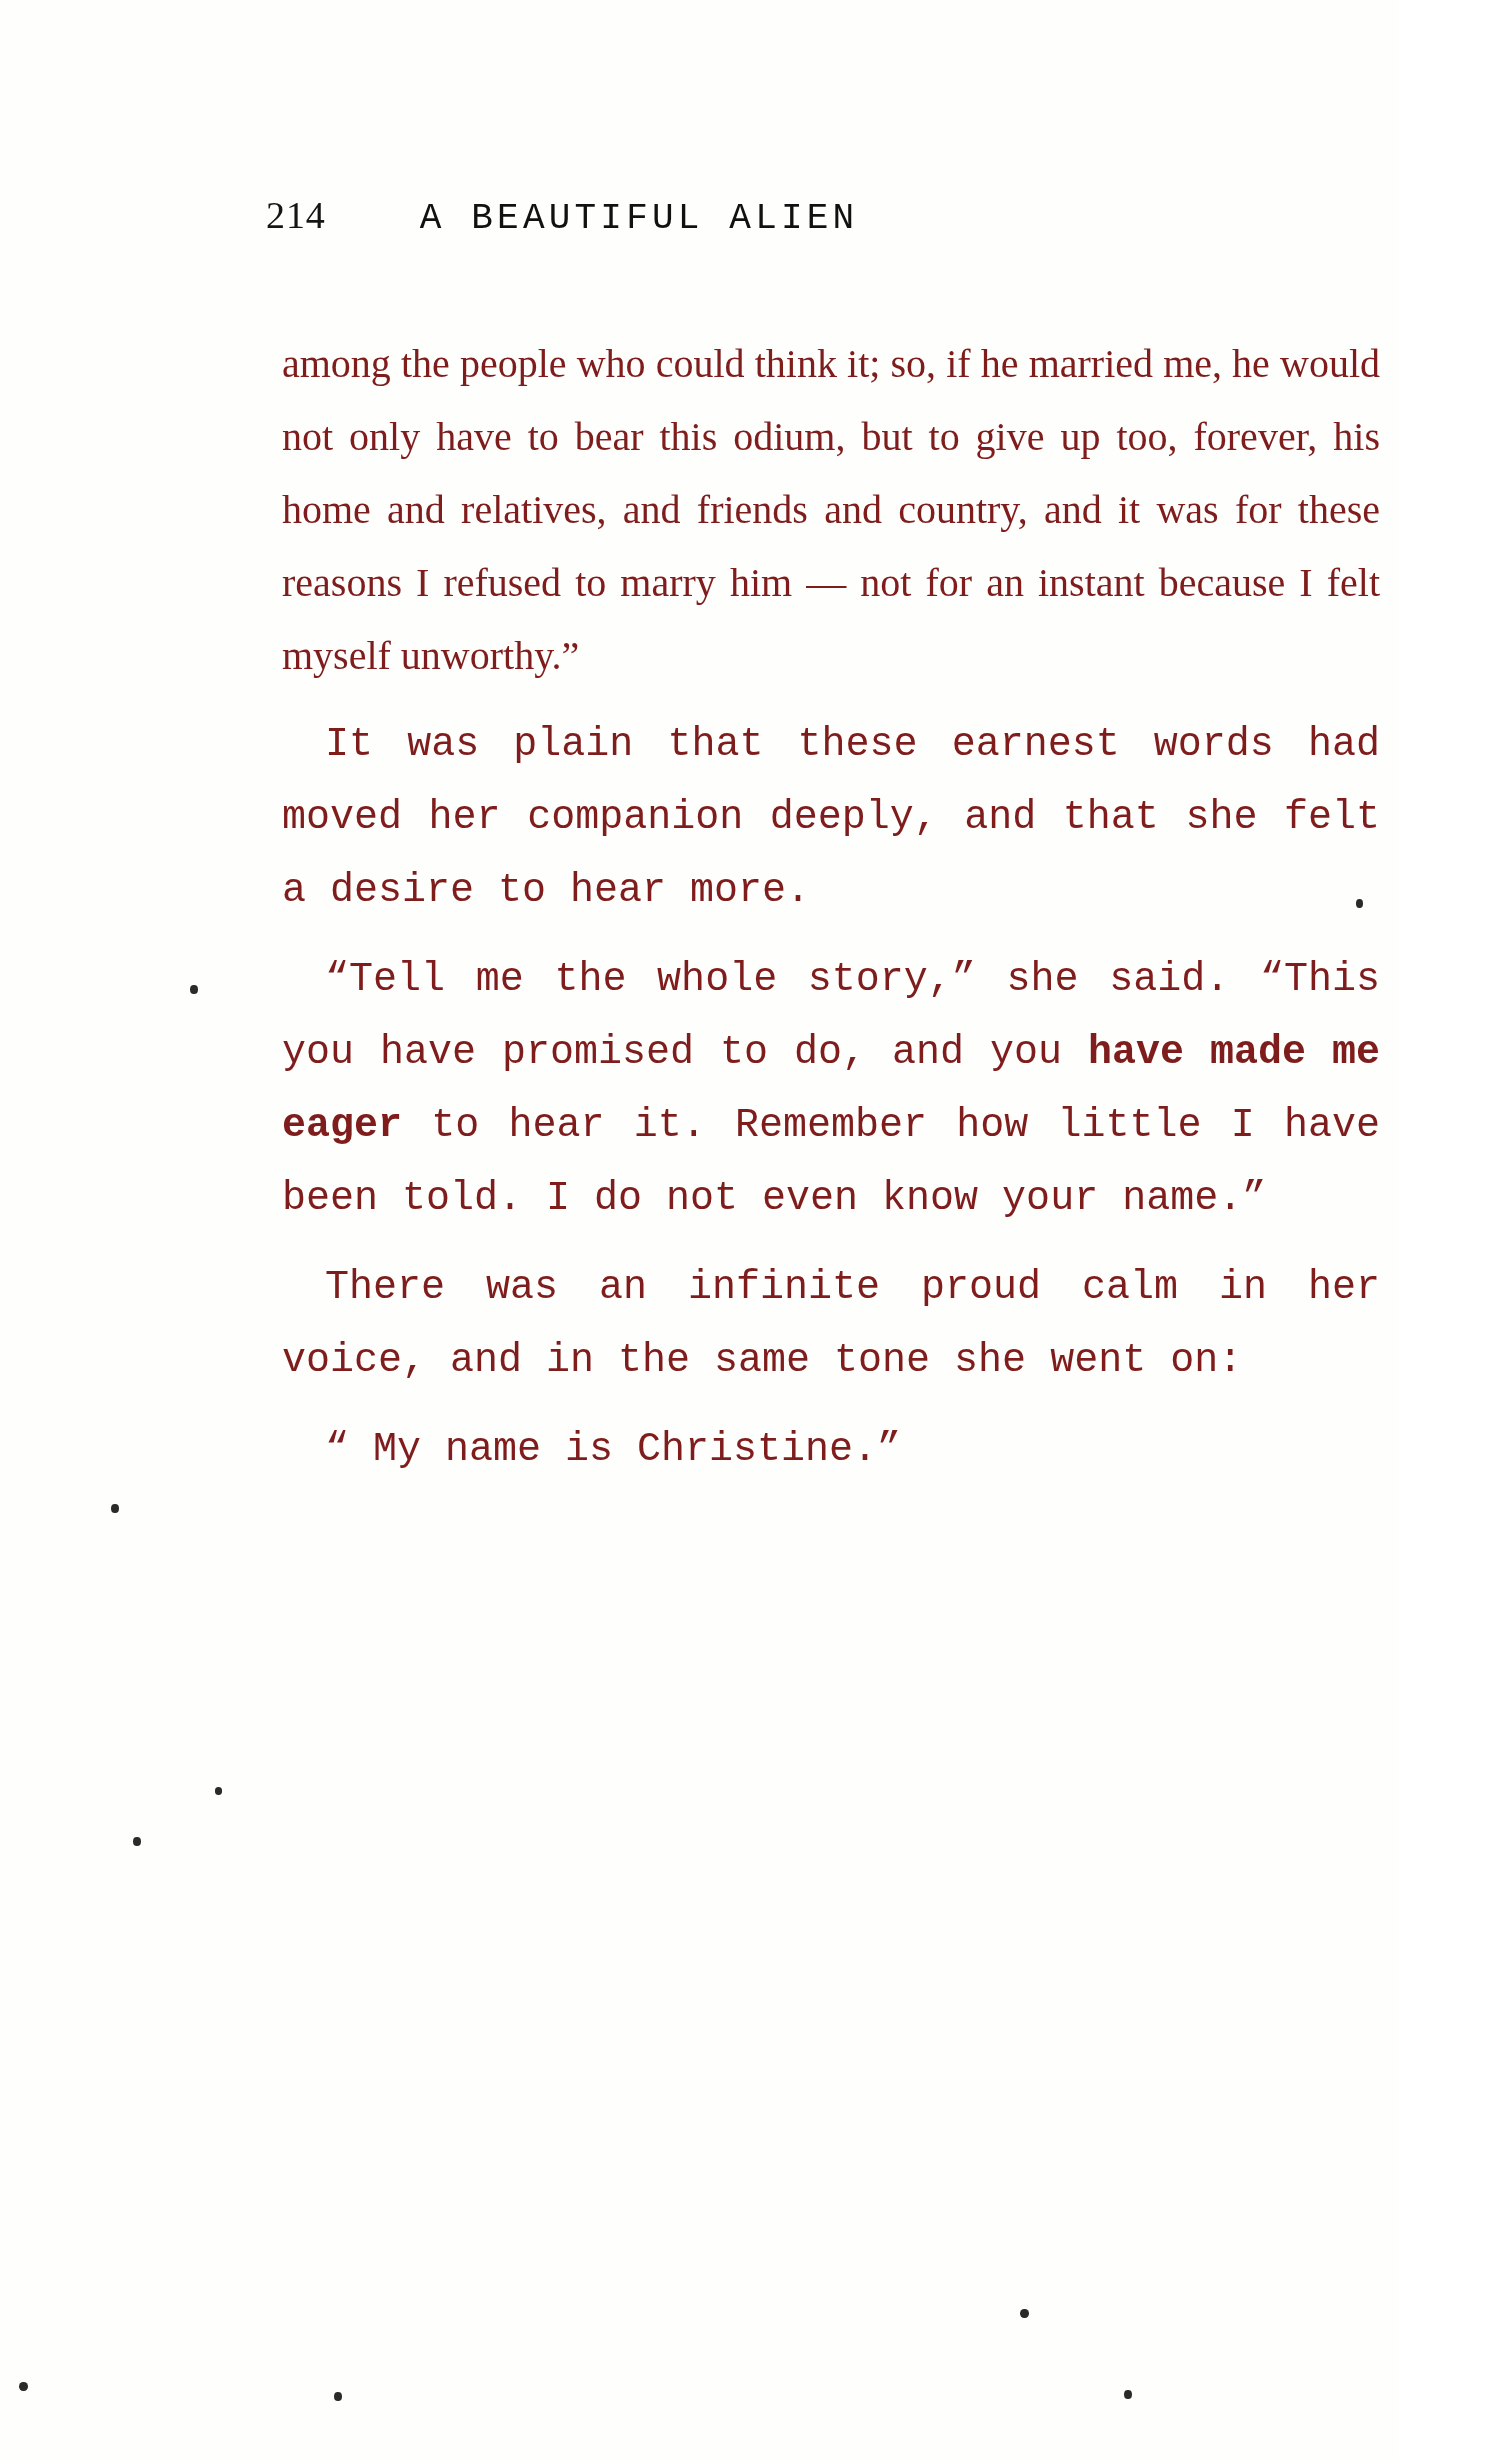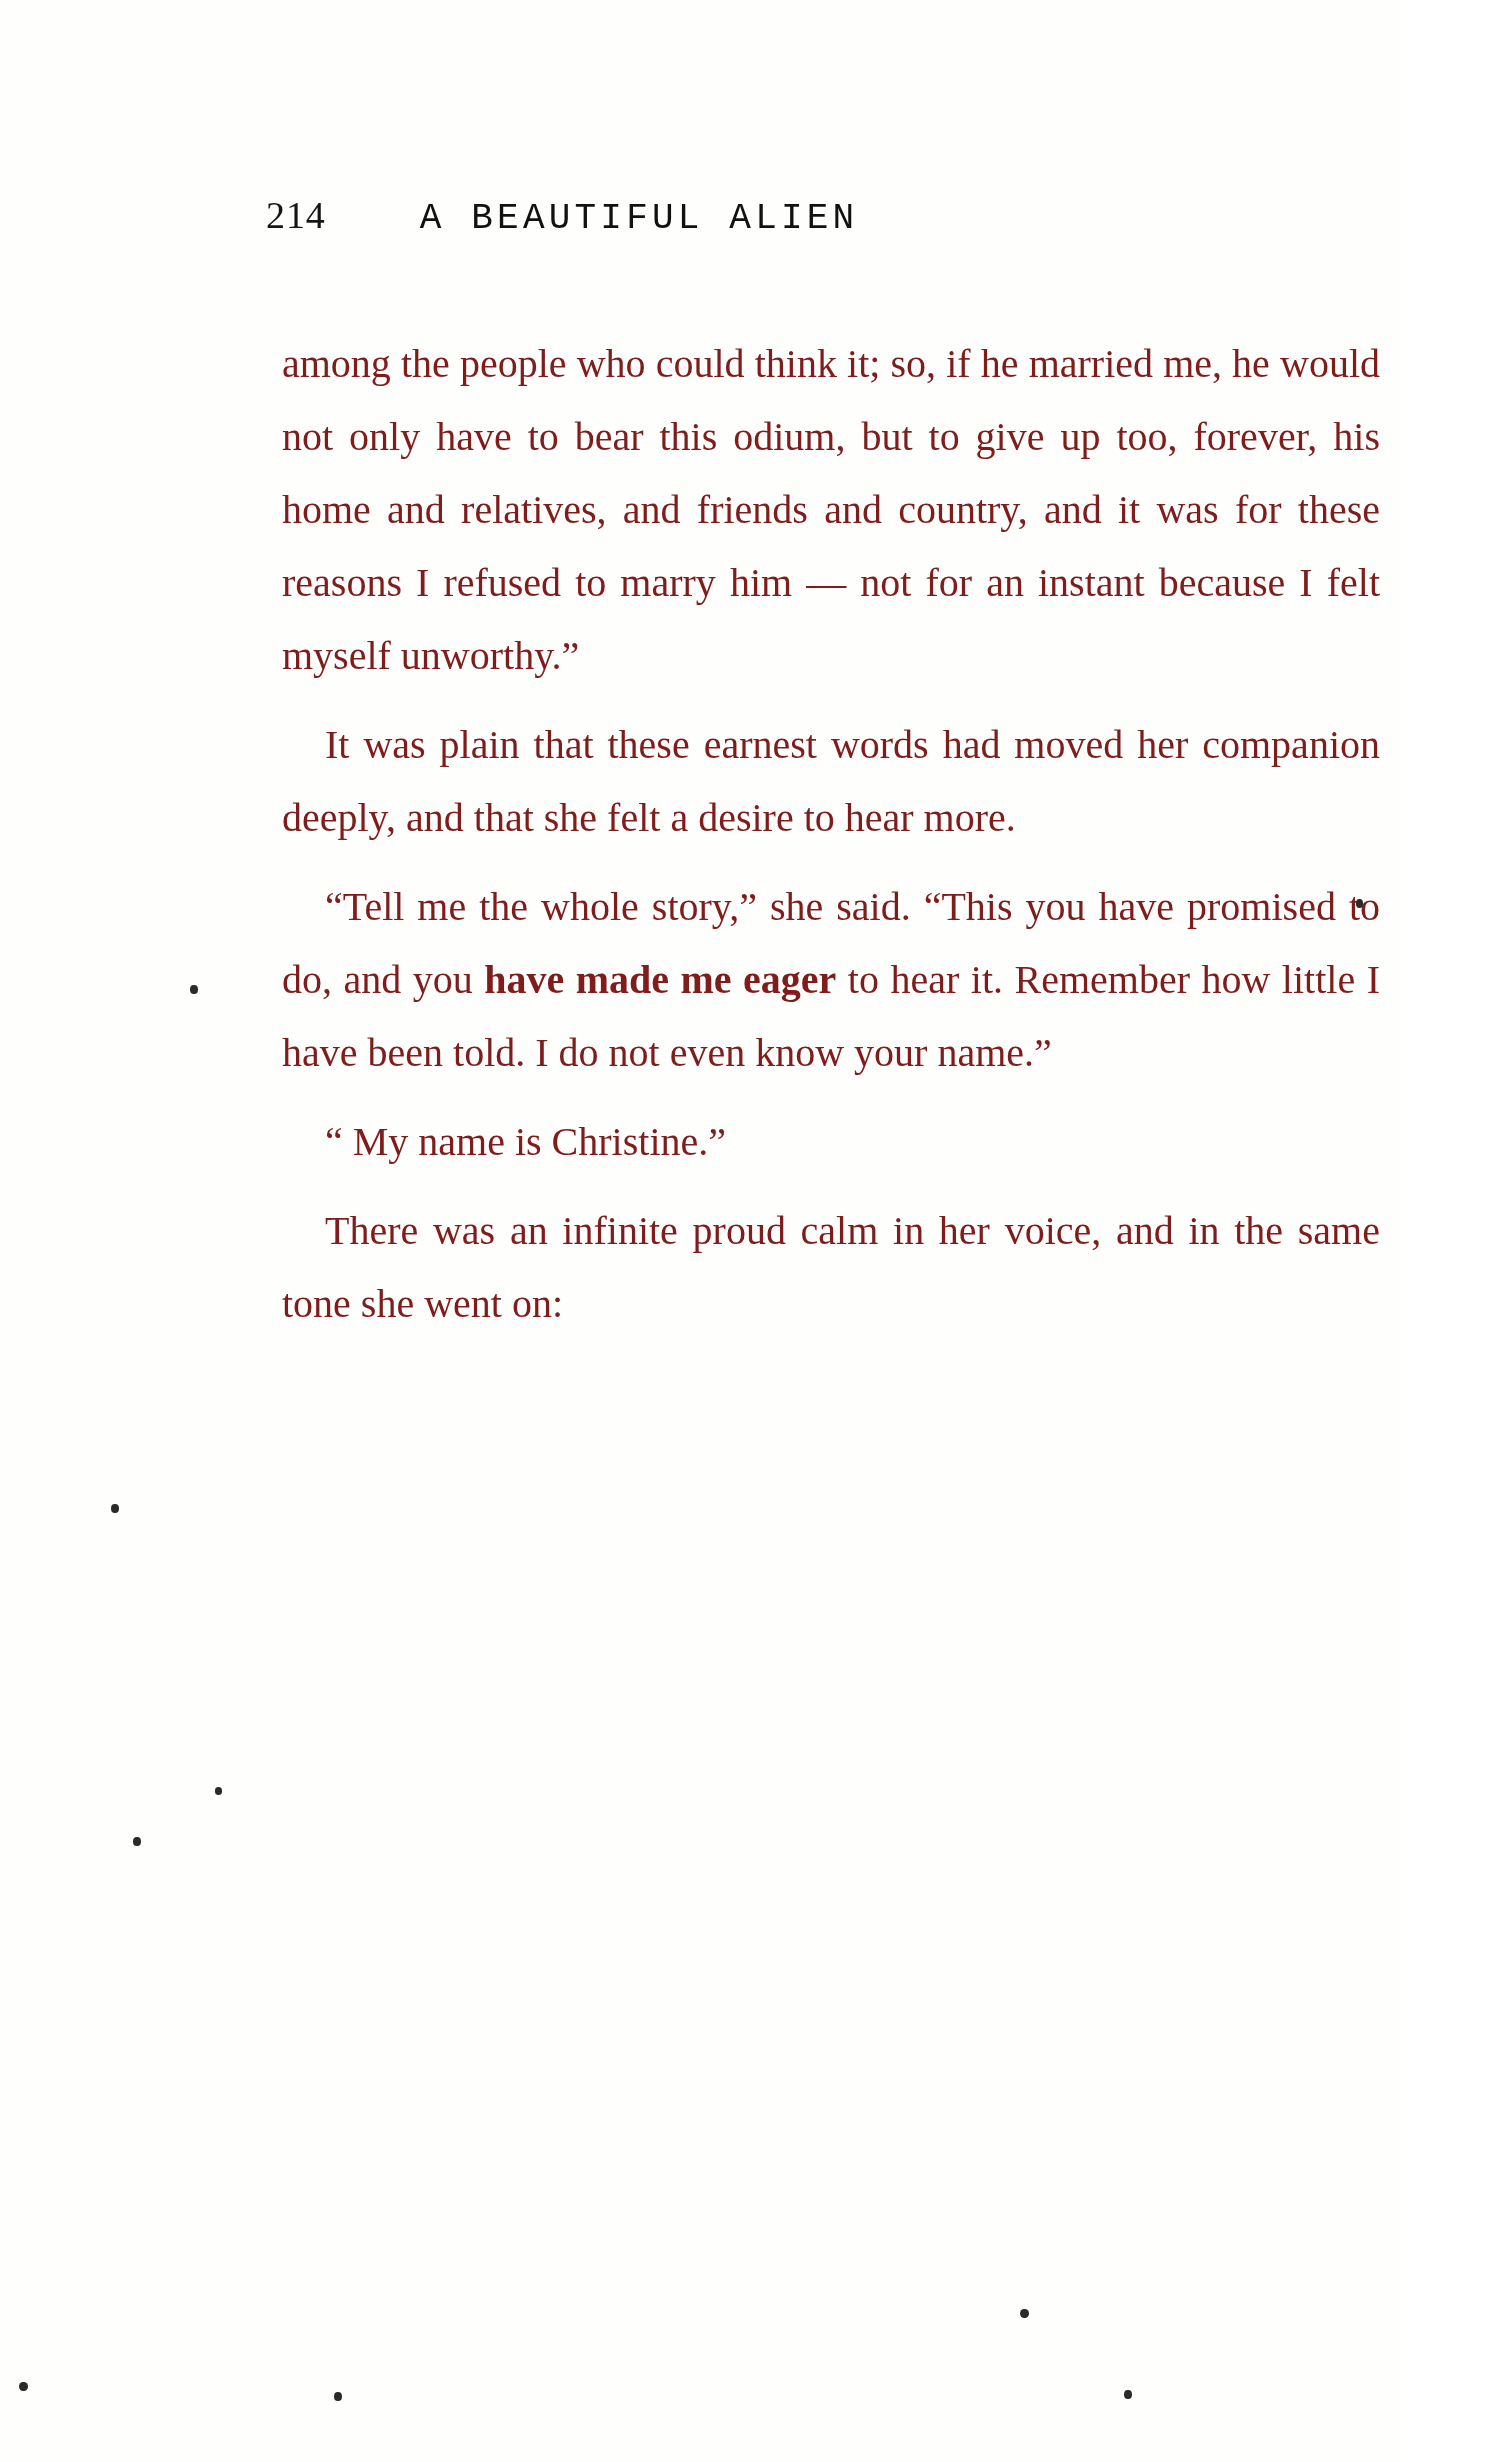--- a/index.html
+++ b/index.html
@@ -55,20 +55,21 @@
     margin: 16px;
     font-size: 40px;
     line-height: 73px;
     text-align: justify;
     text-justify: inter-word;
     color: #7f1d1d;
     -webkit-font-smoothing: antialiased;
   }
   .para.indent {
     text-indent: 43px;
+    font-family: Liberation Mono, monospace;
   }
   .bold-run {
     font-weight: bold;
   }
   
   .speck {
     position: absolute;
     background: #2a2a2a;
     border-radius: 50%;
   }
@@ -94,23 +95,23 @@
 
   <div class="body-block">
 
     <p class="para">among the people who could think it; so, if he married me, he would not only have to bear this odium, but to give up too, forever, his home and relatives, and friends and country, and it was for these reasons I refused to marry him — not for an instant because I felt myself unworthy.”</p>
 
     <p class="para indent">It was plain that these earnest words had moved her companion deeply, and that she felt a desire to hear more.</p>
 
     <p class="para indent"><span>“Tell me the whole story,” she said. “This you have promised to do, and you </span><span class="bold-run">have made me eager</span><span> to hear it. Remember how little I have been told. I do not even know your name.”</span></p>
 
 
+    <p class="para indent">There was an infinite proud calm in her voice, and in the same tone she went on:</p>
+
     <p class="para indent">“ My name is Christine.”</p>
-
-    <p class="para indent">There was an infinite proud calm in her voice, and in the same tone she went on:</p>
 
 
   </div>
 
   <span class="speck s1"></span>
   <span class="speck s2"></span>
   <span class="speck s3"></span>
   <span class="speck s4"></span>
   <span class="speck s5"></span>
   <span class="speck s6"></span>

